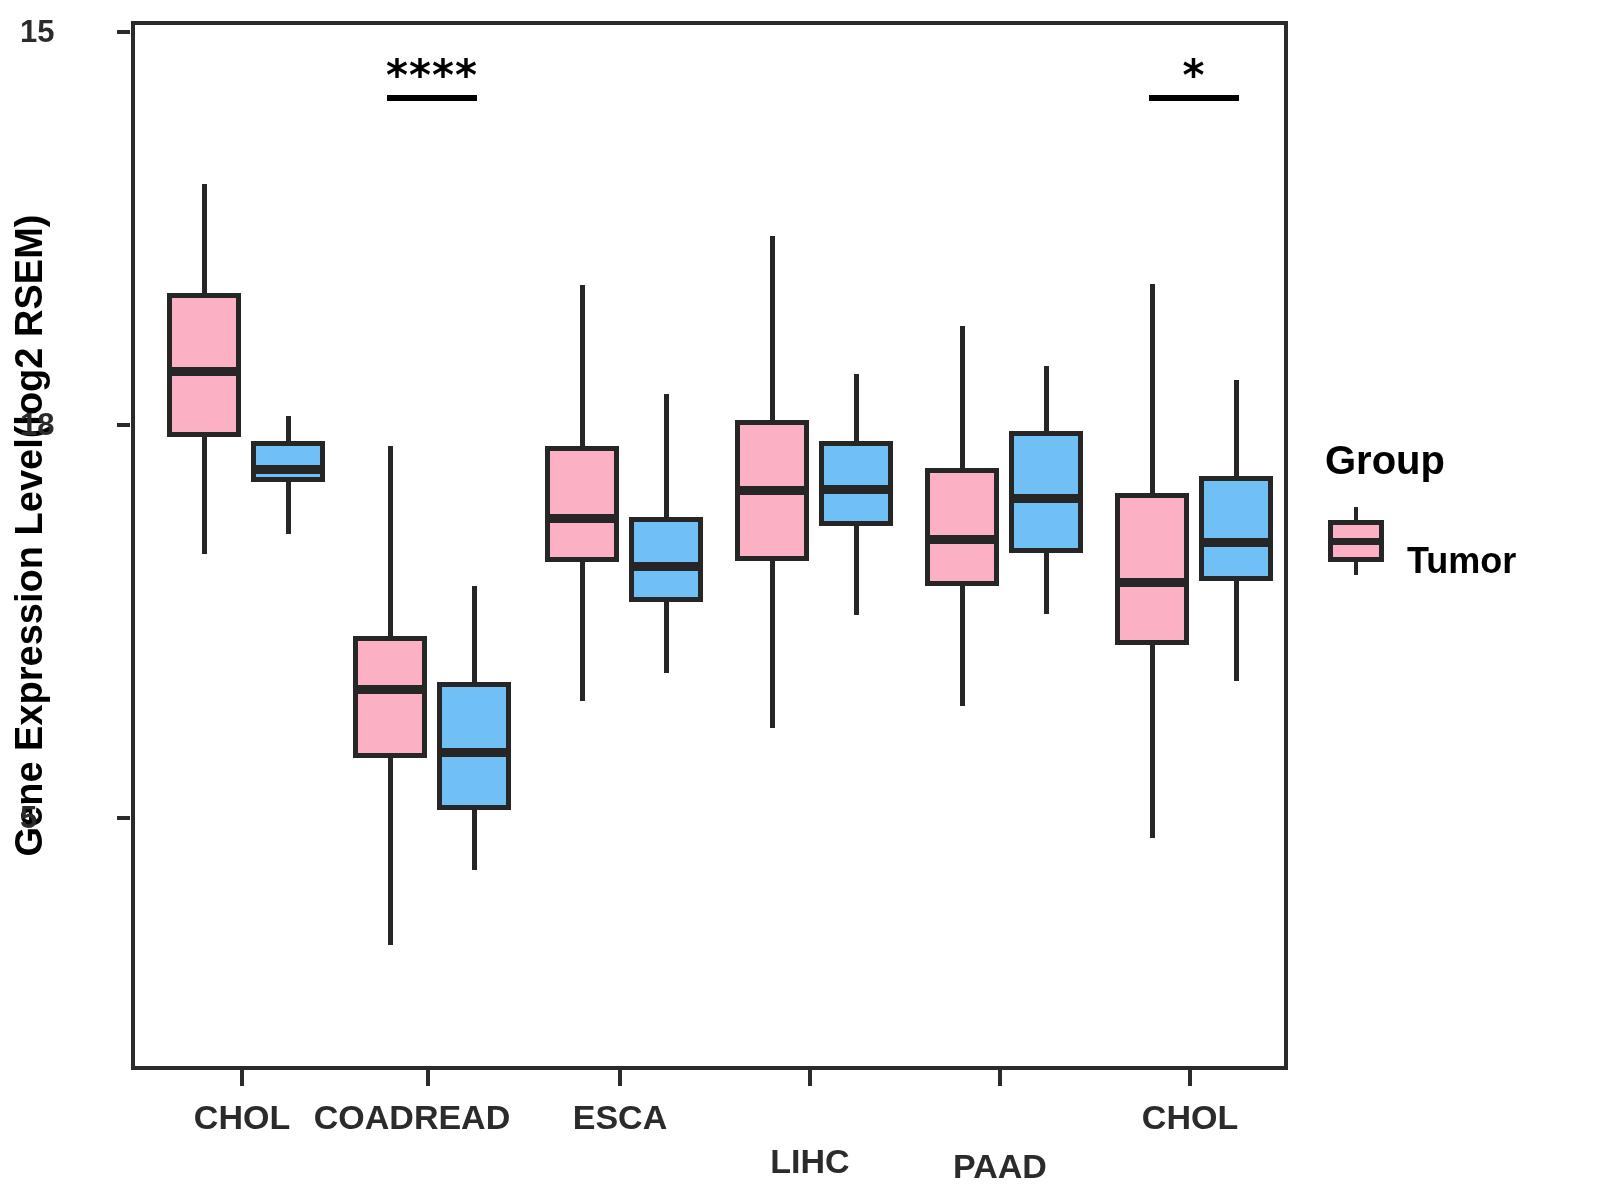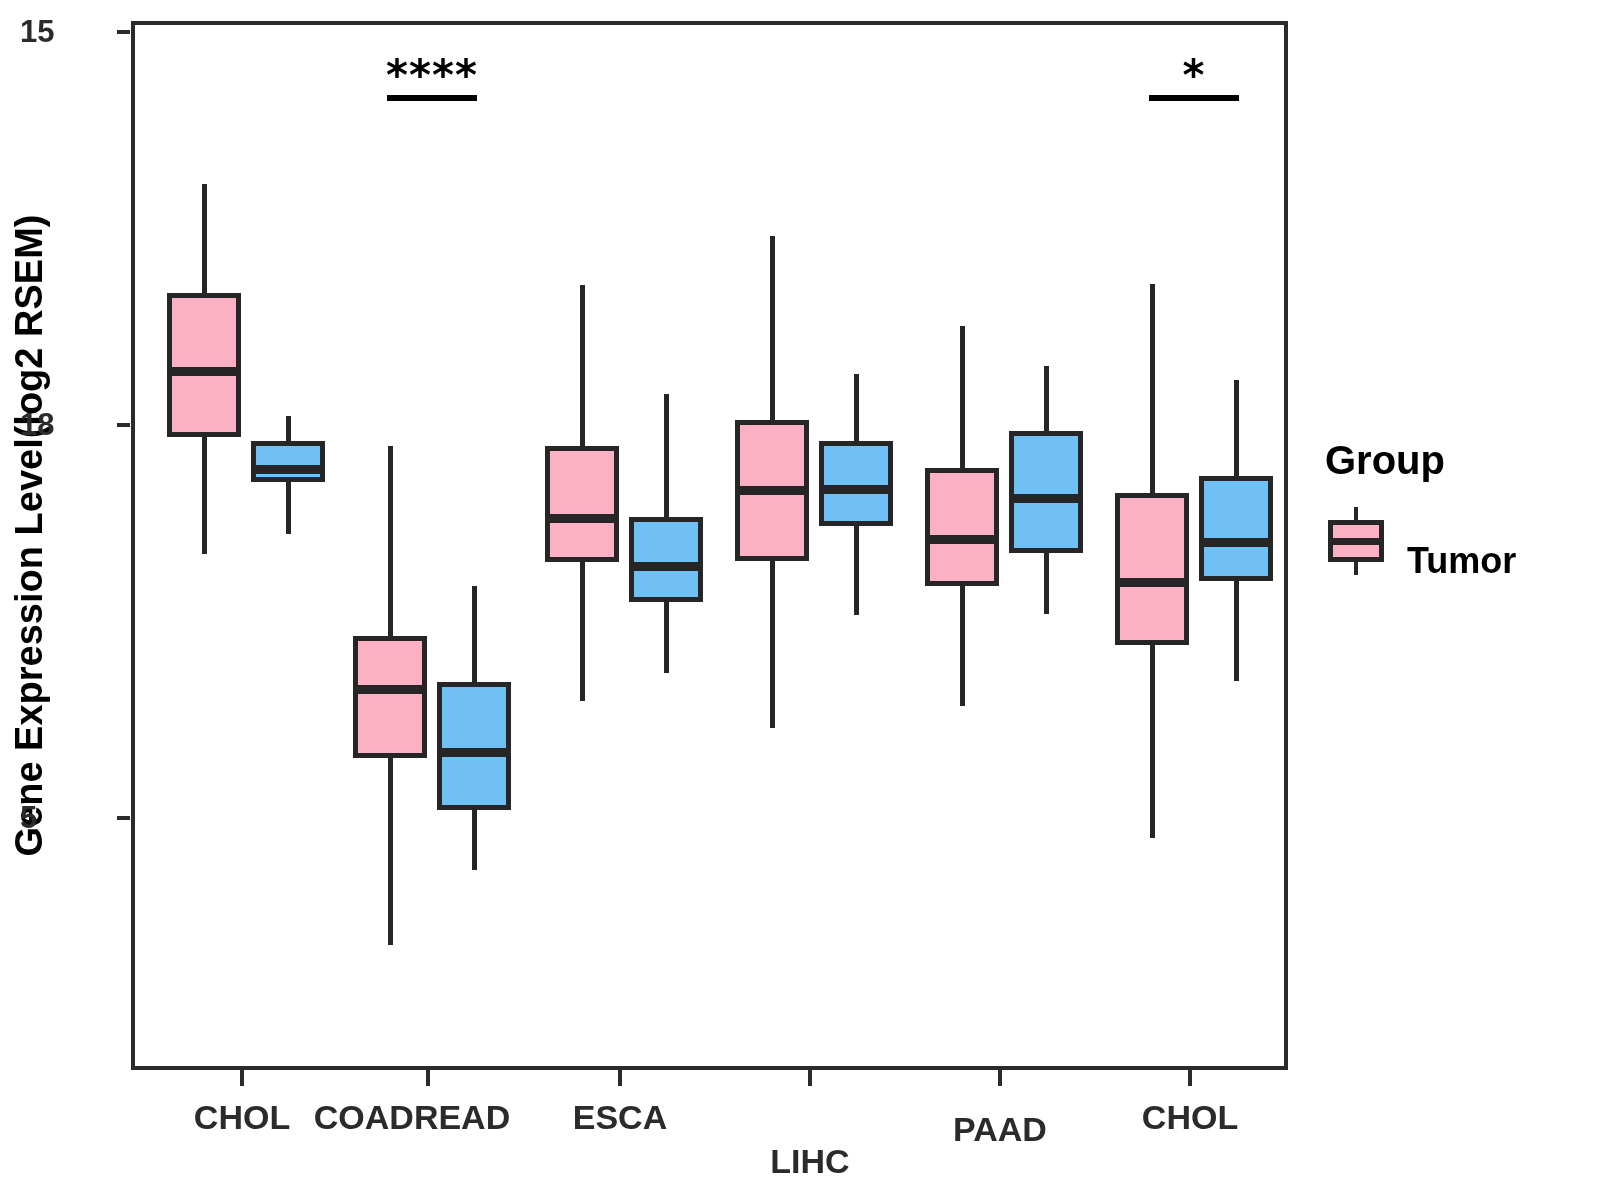--- a/index.html
+++ b/index.html
@@ -277,21 +277,21 @@
   <div id="x-ticks">
       <div class="x-tick-mark" style="left: 242px; top: 1070px;"></div>
       <div class="x-tick-label" style="left: 242px; top: 1098px;">CHOL</div>
       <div class="x-tick-mark" style="left: 428px; top: 1070px;"></div>
       <div class="x-tick-label" style="left: 412px; top: 1098px; text-align: right;">COADREAD</div>
       <div class="x-tick-mark" style="left: 620px; top: 1070px;"></div>
       <div class="x-tick-label" style="left: 620px; top: 1098px;">ESCA</div>
       <div class="x-tick-mark" style="left: 810px; top: 1070px;"></div>
       <div class="x-tick-label" style="left: 810px; top: 1098px; margin-top: 44px;">LIHC</div>
       <div class="x-tick-mark" style="left: 1000px; top: 1070px;"></div>
-      <div class="x-tick-label" style="left: 1000px; top: 1110px;">PAAD</div>
+      <div class="x-tick-label" style="left: 1000px; top: 1147px;">PAAD</div>
       <div class="x-tick-mark" style="left: 1190px; top: 1070px;"></div>
       <div class="x-tick-label" style="left: 1190px; top: 1098px;">CHOL</div>
     </div>
 
   <div id="legend">
     <div id="legend-title">Group</div>
     <div id="legend-items">
         <div class="legend-row">
           <div class="legend-key">
             <div class="lk-whisker top"></div>

